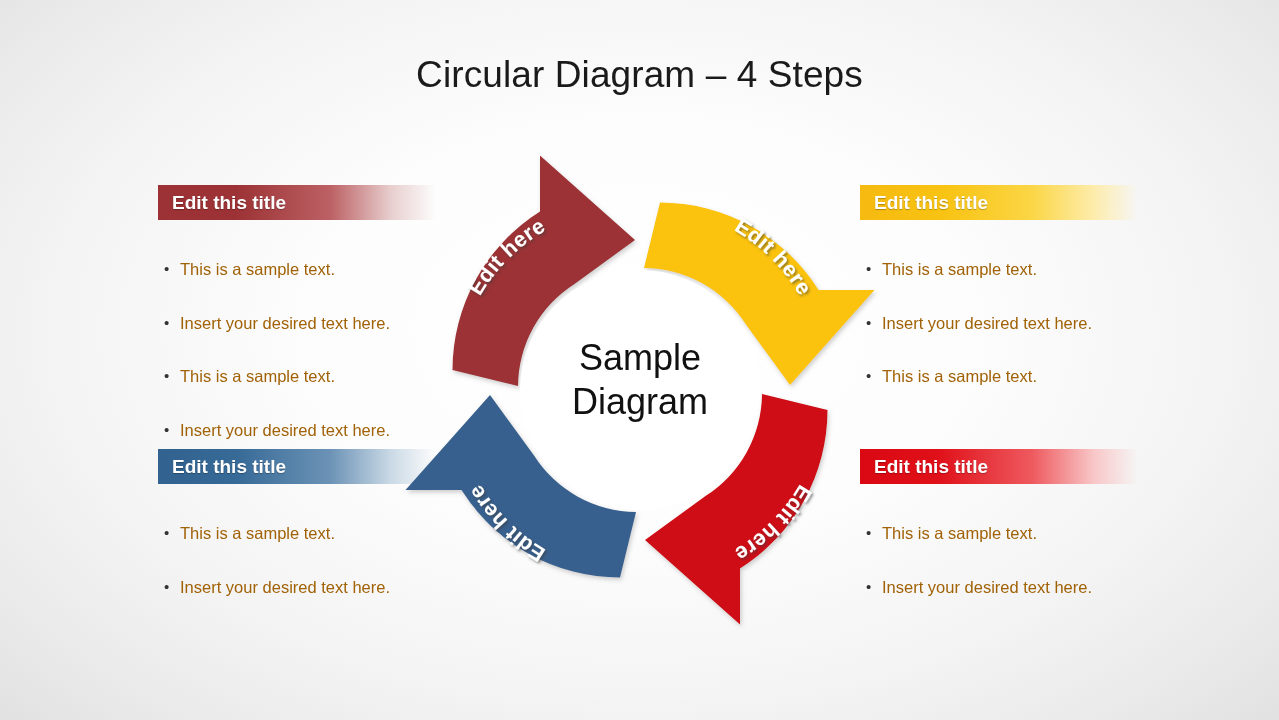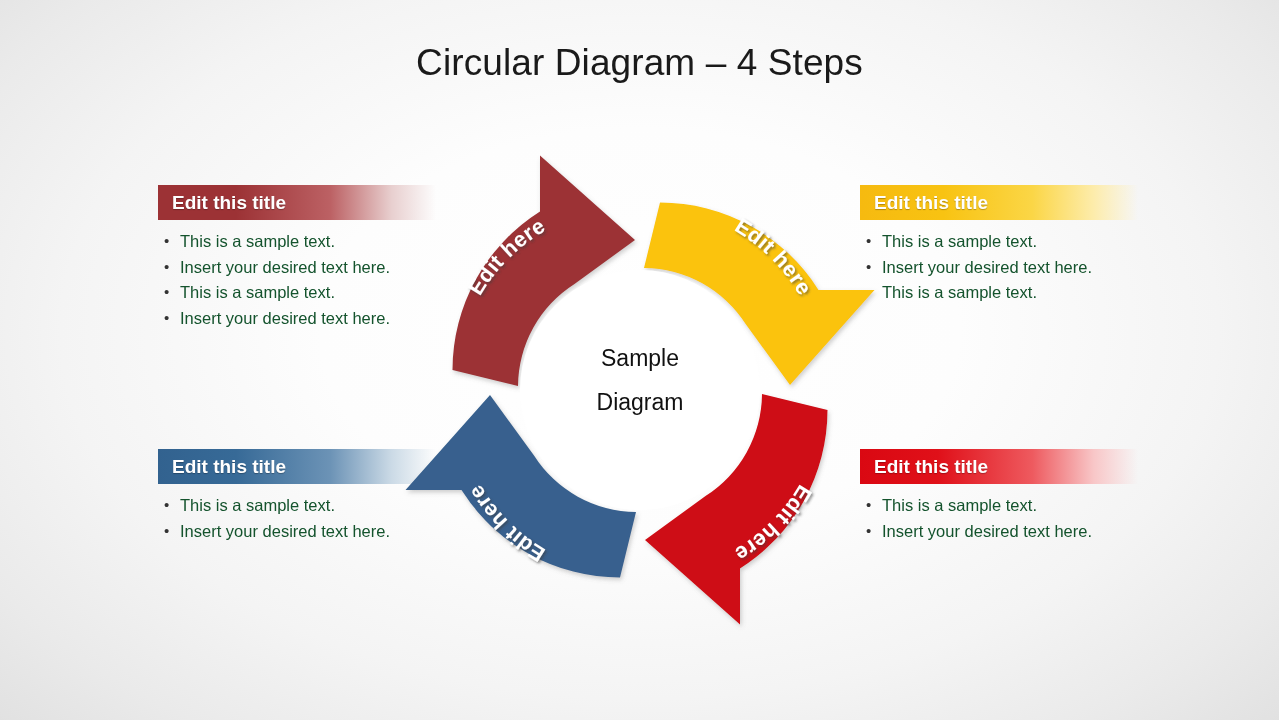--- a/index.html
+++ b/index.html
@@ -16,21 +16,21 @@
   }
   .slide {
     position: relative;
     width: 1279px;
     height: 720px;
   }
 
   
   .slide-title {
     position: absolute;
-    top: 42px;
+    top: 54px;
     left: 0;
     width: 1279px;
     text-align: center;
     font-size: 37px;
     font-weight: 400;
     color: #1A1A1A;
     letter-spacing: 0.1px;
     white-space: nowrap;
   }
 
@@ -65,22 +65,23 @@
   .block-list {
     margin: 0;
     padding: 9px 0 0 0;
     list-style: none;
   }
   .block-list li {
     position: relative;
     padding-left: 22px;
     font-size: 16.5px;
     line-height: 25.5px;
-    color: #14532d;
+    color: #a16207;
     white-space: nowrap;
+    margin-top: 28px;
   }
   .block-list li::before {
     content: "\2022";
     position: absolute;
     left: 6px;
     top: -1px;
     font-size: 15px;
     color: #333333;
   }
 
@@ -93,21 +94,21 @@
     height: 500px;
   }
   .diagram svg { display: block; }
 
   .center-heading {
     position: absolute;
     left: 130px;
     top: 196px;
     width: 240px;
     text-align: center;
-    font-size: 23px;
+    font-size: 36px;
     line-height: 44px;
     color: #111111;
     pointer-events: none;
   }
 
   .arc-label {
     font-family: "Liberation Sans", sans-serif;
     font-size: 21.5px;
     font-weight: bold;
     fill: #FFFFFF;

